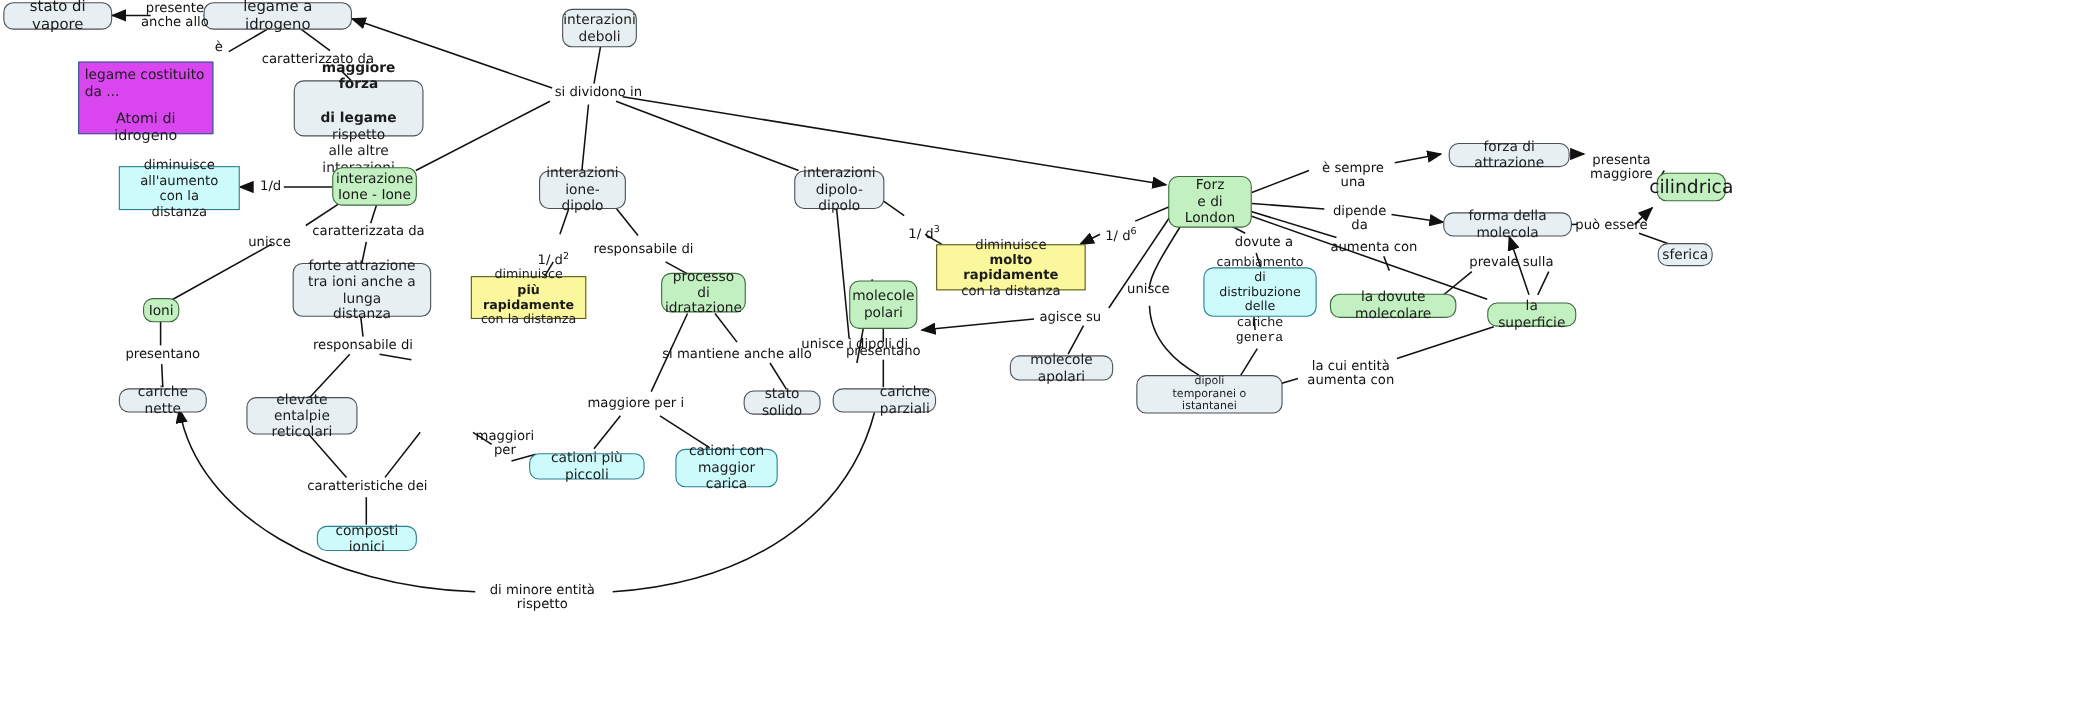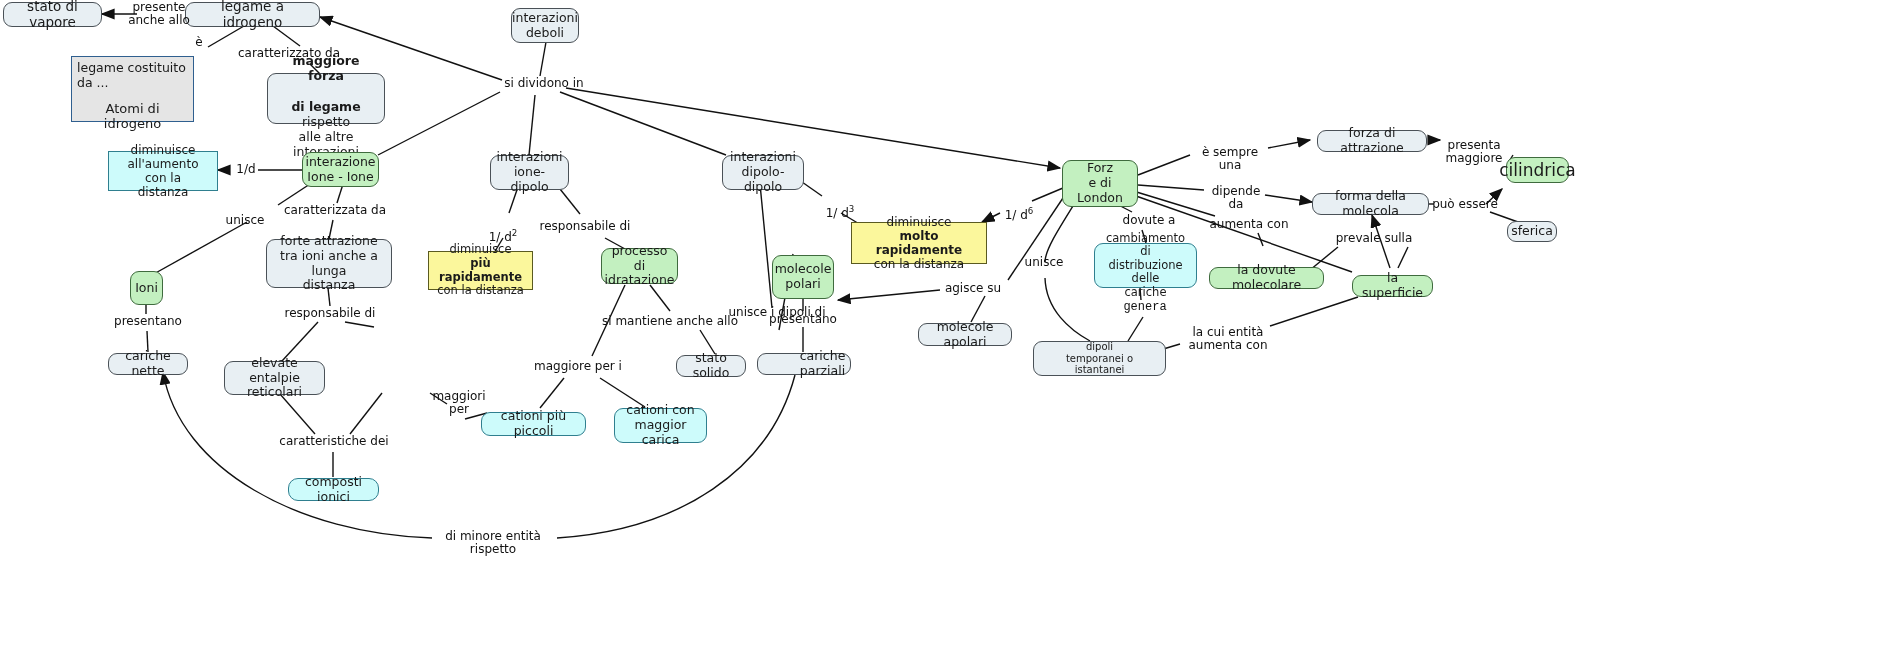--- a/index.html
+++ b/index.html
@@ -33,21 +33,21 @@
     color: #1a1a1a;
     border: 1px solid #555a5f;
     line-height: 1.18;
     padding: 3px 6px;
     white-space: pre-line;
   }
   .n-blue   { background: #e8eff3; border-color: #4a5157; border-radius: 9px; }
   .n-green  { background: #c3f0c0; border-color: #3f6b3e; border-radius: 9px; }
   .n-cyan   { background: #cdfbfb; border-color: #2f7f8f; border-radius: 9px; }
   .n-yellow { background: #fbf79c; border-color: #5a5a20; border-radius: 0px; }
-  .n-cyan-sq{ background: #e5e5e5; border-color: #2f5f8f; border-radius: 0px; }
+  .n-cyan-sq{ background: #d946ef; border-color: #2f5f8f; border-radius: 0px; }
   .n-cyan-box{ background: #cdfbfb; border-color: #2f7f8f; border-radius: 0px; }
   .lbl {
     position: absolute;
     color: #111111;
     background: transparent;
     text-align: center;
     line-height: 1.12;
     white-space: pre-line;
     font-family: "DejaVu Sans", "Liberation Sans", sans-serif;
   }
@@ -208,33 +208,33 @@
   <div class="node n-blue" style="left:511px; top:8px; width:68px; height:35px; font-size:12.5px;">interazioni
 deboli</div>
 
   <div class="node n-green" style="left:302px; top:152px; width:77px; height:35px; font-size:12.5px;">interazione
 Ione - Ione</div>
 
   <div class="node n-cyan-box" style="left:108px; top:151px; width:110px; height:40px; font-size:12px;">diminuisce
 all'aumento con la
 distanza</div>
 
-  <div class="node n-green" style="left:130px; top:271px; width:33px; height:34px; font-size:12.5px;">Ioni</div>
+  <div class="node n-green" style="left:130px; top:271px; width:33px; height:22px; font-size:12.5px;">Ioni</div>
 
   <div class="node n-blue" style="left:266px; top:239px; width:126px; height:49px; font-size:12.5px;">forte attrazione
 tra ioni anche a lunga
 distanza</div>
 
   <div class="node n-blue" style="left:108px; top:353px; width:80px; height:22px; font-size:12.5px;">cariche nette</div>
 
   <div class="node n-blue" style="left:224px; top:361px; width:101px; height:34px; font-size:12.5px;">elevate
 entalpie reticolari</div>
 
 
-  <div class="node n-cyan" style="left:288px; top:478px; width:91px; height:23px; font-size:12.5px;border-radius:10px;">composti ionici</div>
+  <div class="node n-cyan" style="left:288px; top:478px; width:91px; height:23px; font-size:12.5px;">composti ionici</div>
 
   <div class="node n-blue" style="left:490px; top:155px; width:79px; height:35px; font-size:12.5px;">interazioni
 ione-dipolo</div>
 
   <div class="node n-yellow" style="left:428px; top:251px; width:105px; height:39px; font-size:11.5px; flex-direction:column;">
     <div>diminuisce</div>
     <div class="b">più rapidamente</div>
     <div>con la distanza</div>
   </div>
 

